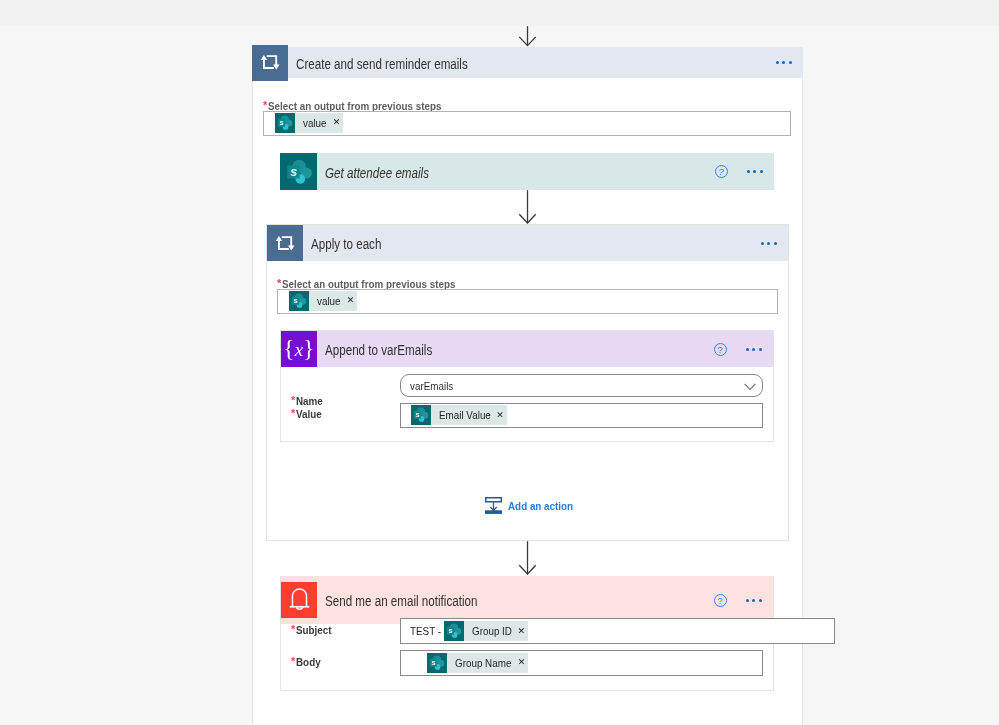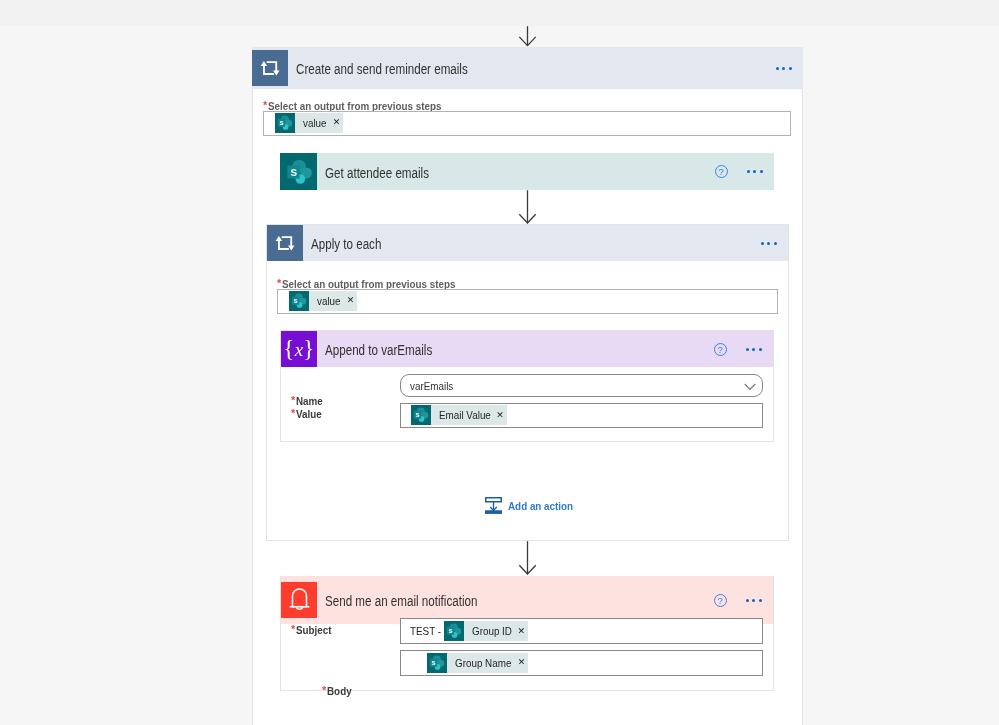--- a/index.html
+++ b/index.html
@@ -31,21 +31,21 @@
 .tkn .tl>span:first-child{display:inline-block;transform:scaleX(0.888);transform-origin:left center;}
 .tkn .tl .tx{font-size:9px;color:#201f1e;line-height:1;margin-left:6.0px;position:relative;top:0px;letter-spacing:0;width:5px;overflow:visible;display:inline-block;}
 
 .fld{position:absolute;box-sizing:border-box;border:1px solid #8a8886;background:#fff;display:flex;align-items:center;}
 .fld.light{border-color:#b2b2b2;}
 
 
 .bg-foreach{background:#4a6b92;}
 .hdr-foreach{background:#e3e8f0;}
 .bg-sp{background:#03696e;}
-.hdr-sp{background:#d8e8e8;}
+.hdr-sp{background:#d8e8e8;font-style:italic;}
 .bg-var{background:#770fd2;}
 .hdr-var{background:#e8d9f5;}
 .bg-bell{background:#ff3d2e;}
 .hdr-bell{background:#fde2e0;}
 
 .arrow{position:absolute;}
 
 .scope-outer{position:absolute;left:252px;top:47px;width:551px;height:678px;
   background:#fff;border-left:1px solid #e3e3e3;border-right:1px solid #e3e3e3;box-sizing:border-box;}
 
@@ -90,21 +90,21 @@
  </defs>
 </svg>
 
 <svg class="arrow" style="left:517px;top:26px;" width="21" height="21" viewBox="0 0 21 21">
   <path d="M10.5 0.2 L10.5 19.8" fill="none" stroke="#3b3a39" stroke-width="1.3"></path>
   <path d="M2.3 10.9 L10.5 19.6 L18.7 10.9" fill="none" stroke="#3b3a39" stroke-width="1.3"></path>
 </svg>
 
 <div class="scope-outer"></div>
 
-<div class="cardhdr hdr-foreach" style="left:252px;top:47px;width:551px;height:42px;">
+<div class="cardhdr hdr-foreach" style="left:252px;top:47px;width:551px;height:31px;">
   <div class="icosq bg-foreach">
       <svg width="25" height="25">
         <use href="#ico-foreach"></use>
       </svg>
     </div>
   <div class="ttl">Create and send reminder emails</div>
   <div class="sp"></div>
   <div class="ell">
       <i></i>
       <i></i>
@@ -255,36 +255,36 @@
       <b>?</b>
     </span>
   <div class="ell">
       <i></i>
       <i></i>
       <i></i>
     </div>
 </div>
 
 <div class="abs" style="left:291px;top:620px;white-space:nowrap;"><span class="req">*</span><span class="flabel2">Subject</span></div>
-<div class="fld" style="left:400px;top:618px;width:363px;height:26px;">
+<div class="fld" style="left:400px;top:618px;width:435px;height:26px;">
   <span class="plain" style="margin-left: 9px; margin-right: 0px; width: 33.744px;">TEST - </span>
   <span class="tkn">
     <span class="ti">
         <svg width="15.5" height="15.5">
           <use href="#ico-sp"></use>
         </svg>
       </span>
     <span class="tl">
         <span style="width: 39.96px;">Group ID</span>
         <span class="tx">✕</span>
       </span>
   </span>
 </div>
 
-<div class="abs" style="left:291px;top:681px;white-space:nowrap;margin-left:31px;"><span class="req">*</span><span class="flabel2">Body</span></div>
+<div class="abs" style="left:291px;top:652px;white-space:nowrap;"><span class="req">*</span><span class="flabel2">Body</span></div>
 <div class="fld" style="left:400px;top:650px;width:363px;height:26px;">
   <span class="tkn" style="margin-left:10px;margin-bottom:1px;padding-left:16px;">
     <span class="ti">
         <svg width="15.5" height="15.5">
           <use href="#ico-sp"></use>
         </svg>
       </span>
     <span class="tl">
         <span style="width: 56.832px;">Group Name</span>
         <span class="tx">✕</span>

